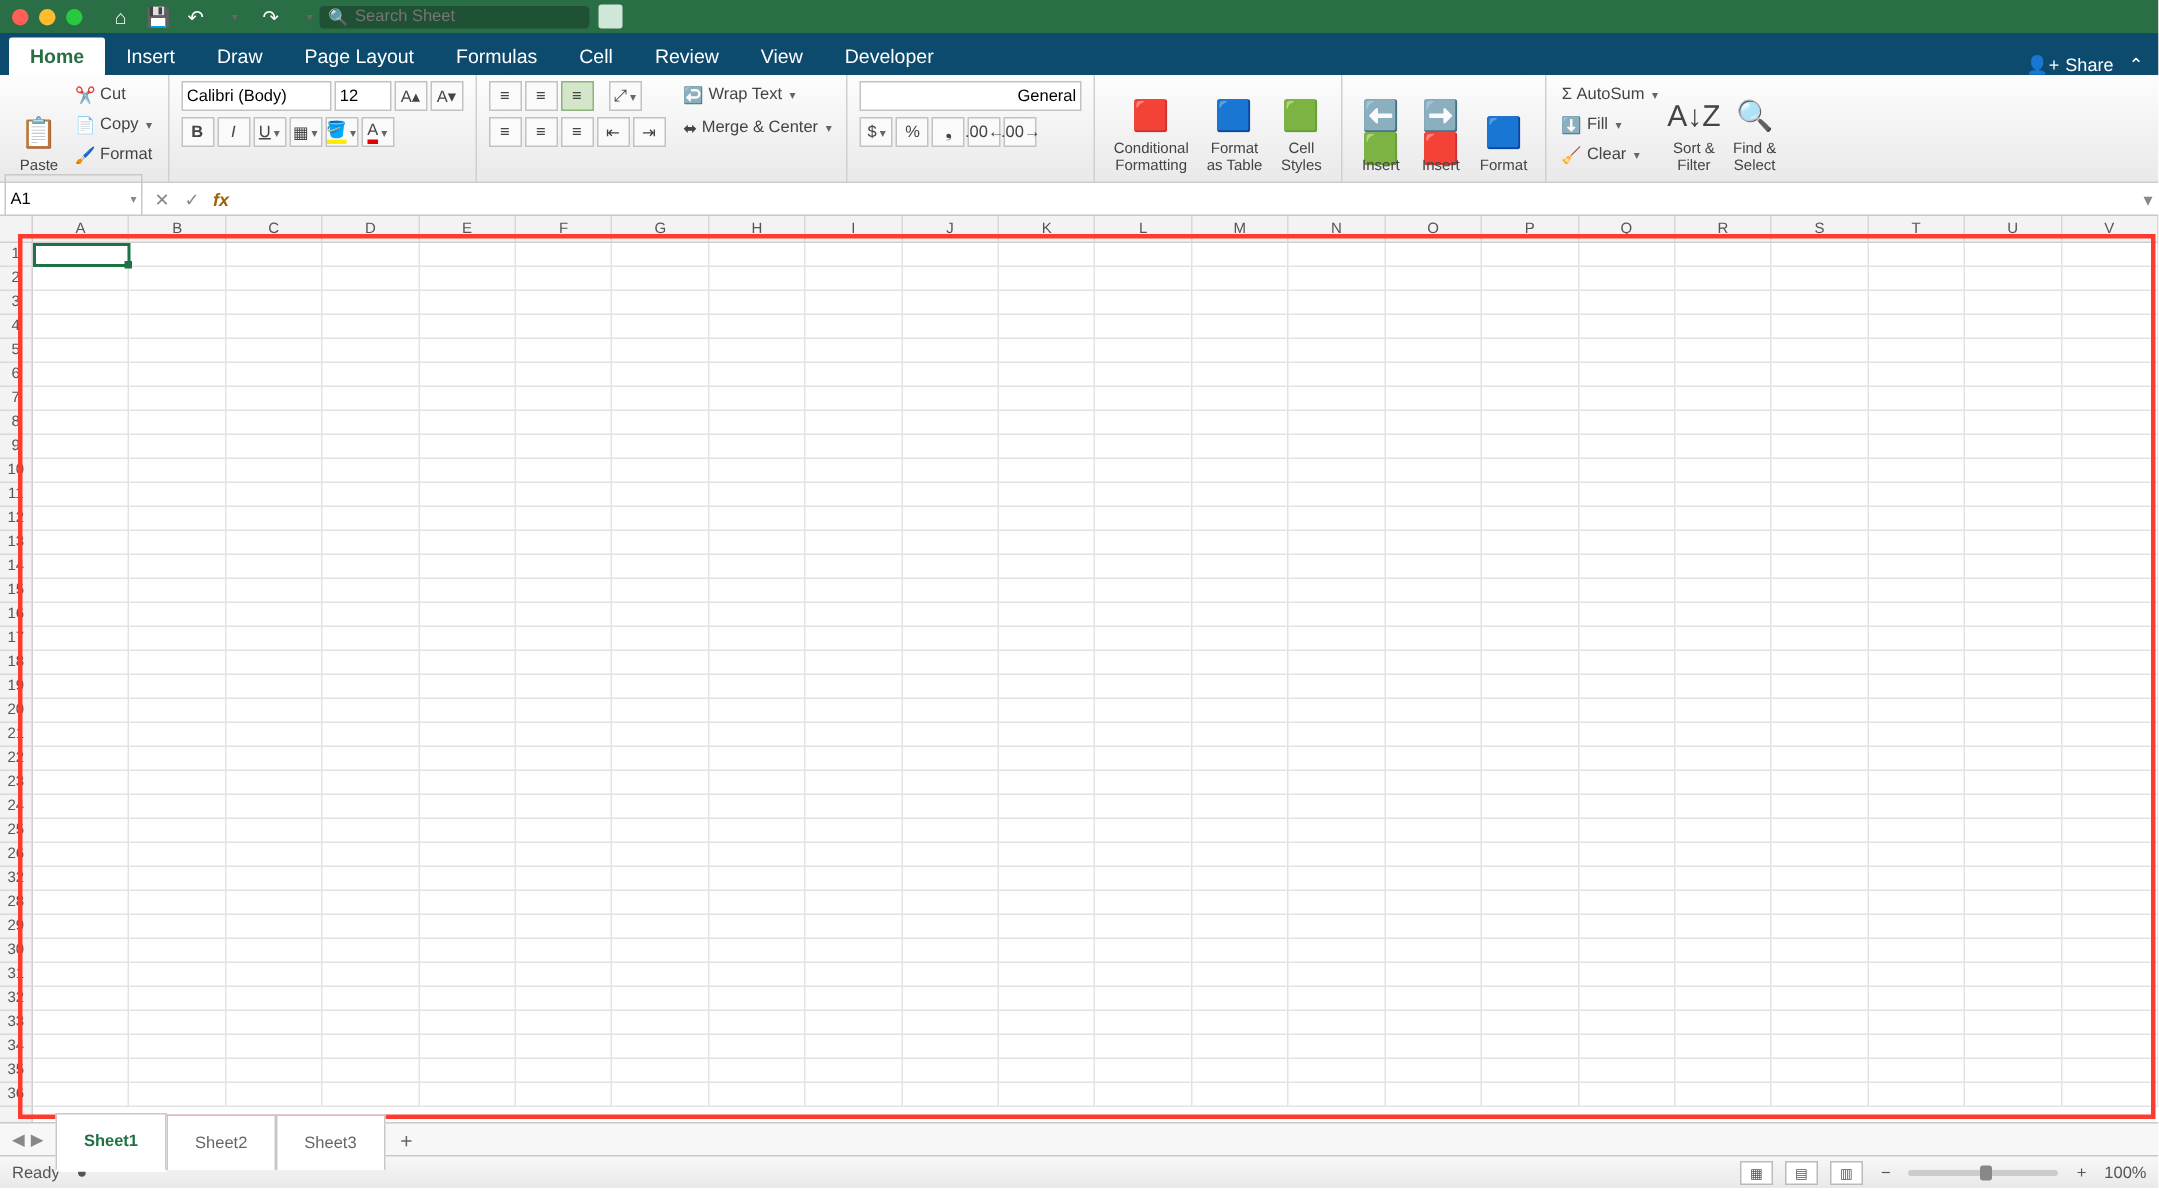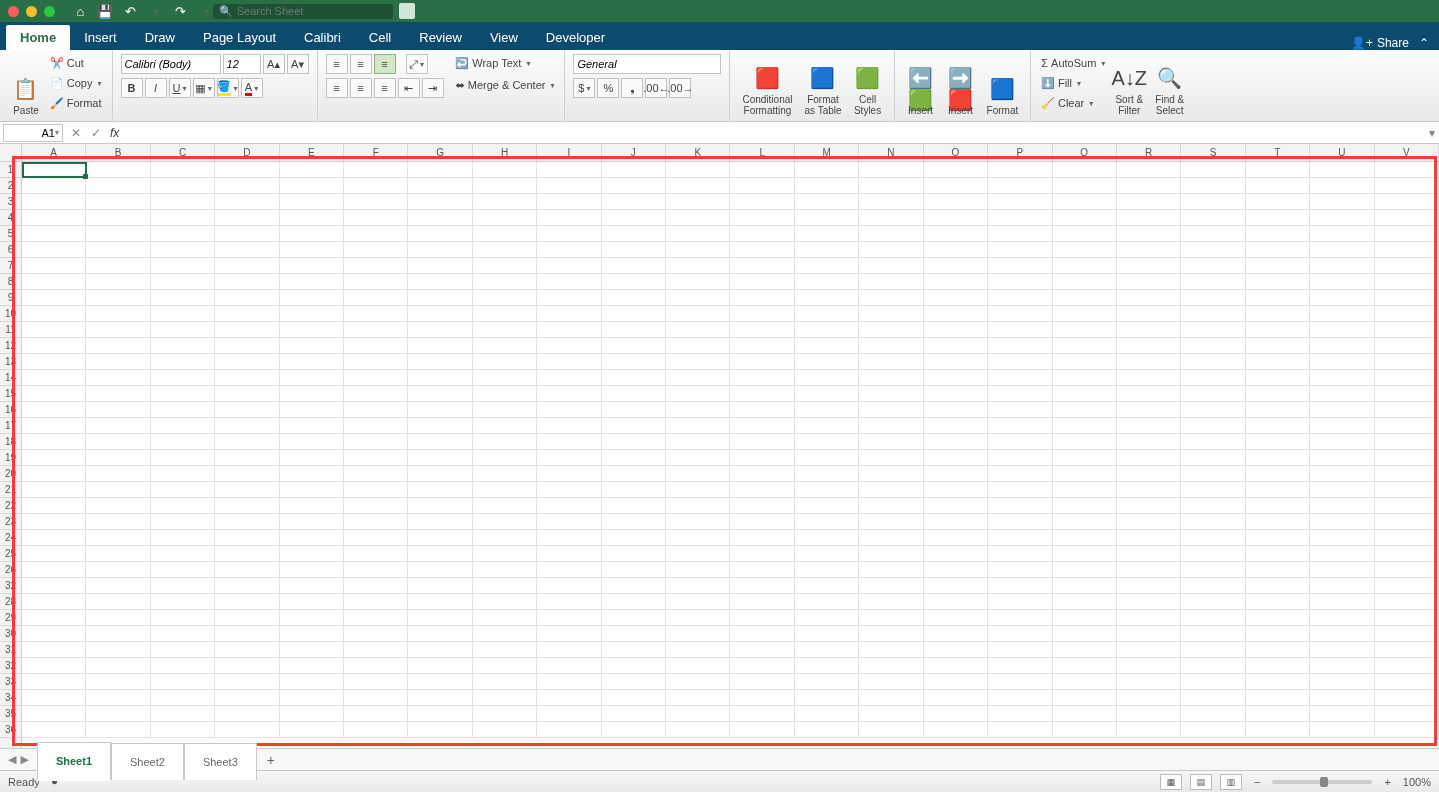--- a/index.html
+++ b/index.html
@@ -28,28 +28,28 @@
 .ribbon { height: 72px; background: linear-gradient(#fdfdfd,#e9e9e9); border-bottom: 1px solid #c8c8c8; display: flex; font-size: 11px; color: #444; }
 .group { border-right: 1px solid #d0d0d0; padding: 4px 8px; display: flex; gap: 4px; align-items: flex-start; }
 .vstack { display: flex; flex-direction: column; gap: 2px; justify-content: center; }
 .big-btn { display: flex; flex-direction: column; align-items: center; justify-content: flex-end; gap: 2px; height: 64px; padding: 2px 4px; cursor: pointer; font-size: 10px; text-align: center; line-height: 1.1; }
 .big-ic { width: 28px; height: 28px; display: flex; align-items: center; justify-content: center; font-size: 20px; }
 .sm-btn { display: flex; align-items: center; gap: 3px; padding: 1px 2px; cursor: pointer; font-size: 11px; height: 18px; }
 .drop-ar::after { content: "▾"; font-size: 8px; color: #666; margin-left: 2px; }
 .row { display: flex; gap: 2px; }
 .sq { width: 22px; height: 20px; border: 1px solid #c2c2c2; background: #fafafa; display: flex; align-items: center; justify-content: center; cursor: pointer; font-size: 11px; }
 .sq.sel { background: #d4e6c9; border-color: #8cb37a; }
-select.combo, input.combo { border: 1px solid #c2c2c2; background: #fff; font-size: 11px; height: 20px; padding: 0 3px; font-style: italic; }
-.font-name { width: 100px; } .font-size { width: 38px; } .num-fmt { width: 148px; }
+select.combo, input.combo { border: 1px solid #c2c2c2; background: #fff; font-size: 11px; height: 20px; padding: 0 3px; }
+.font-name { width: 100px; } .font-size { width: 38px; } .num-fmt { width: 148px; text-align: right; }
 
 
 .formula-bar { height: 22px; border-bottom: 1px solid #c8c8c8; display: flex; align-items: center; background: #fff; font-size: 12px; }
-.namebox { width: 60px; border: 1px solid #c8c8c8; height: 18px; margin: 0 3px; padding: 0 3px; font-size: 11px; display: flex; align-items: center; justify-content: flex-end; }
+.namebox { width: 92px; border: 1px solid #c8c8c8; height: 18px; margin: 0 3px; padding: 16px 3px; font-size: 11px; display: flex; align-items: center; justify-content: space-between; }
 .fb-btn { width: 20px; display: flex; justify-content: center; color: #888; cursor: pointer; }
-.fx { font-style: italic; color: #404040; padding: 0 4px; }
+.fx { font-style: italic; color: #a16207; padding: 0 4px; font-weight: bold; }
 .formula-input { flex: 1; border: none; outline: none; font-size: 12px; padding: 0 4px; }
 .fb-drop { width: 14px; text-align: center; color: #888; }
 
 
 .grid-wrap { position: relative; height: 604px; }
 .col-hdrs { position: absolute; top: 0; left: 22px; right: 0; height: 18px; display: flex; background: #f3f3f3; border-bottom: 1px solid #d0d0d0; font-size: 10px; color: #555; }
 .col-h { width: 65px; border-right: 1px solid #d8d8d8; text-align: center; line-height: 18px; cursor: pointer; }
 .row-hdrs { position: absolute; top: 18px; left: 0; width: 22px; bottom: 0; background: #f3f3f3; border-right: 1px solid #d0d0d0; font-size: 10px; color: #555; }
 .row-h { height: 16px; border-bottom: 1px solid #d8d8d8; text-align: center; line-height: 16px; cursor: pointer; }
 .corner { position: absolute; top: 0; left: 0; width: 22px; height: 18px; background: #f3f3f3; border-right: 1px solid #d0d0d0; border-bottom: 1px solid #d0d0d0; }
@@ -98,21 +98,21 @@
     <input type="text" style="background: none; border: none; outline: none; color: rgb(207, 230, 216); flex: 1 1 0%; font-size: 11px;" placeholder="Search Sheet">
   </div>
   <div class="avatar"></div>
 </div>
 
 <div class="ribbon-tabs">
   <div class="tab active">Home</div>
   <div class="tab">Insert</div>
   <div class="tab">Draw</div>
   <div class="tab">Page Layout</div>
-  <div class="tab">Calibri</div>
+  <div class="tab">Formulas</div>
   <div class="tab">Cell</div>
   <div class="tab">Review</div>
   <div class="tab">View</div>
   <div class="tab">Developer</div>
   <div class="ribbon-right">
     <div class="share-btn">
         <span>👤+</span>
         <span>Share</span>
       </div>
     <div class="collapse-btn">⌃</div>

